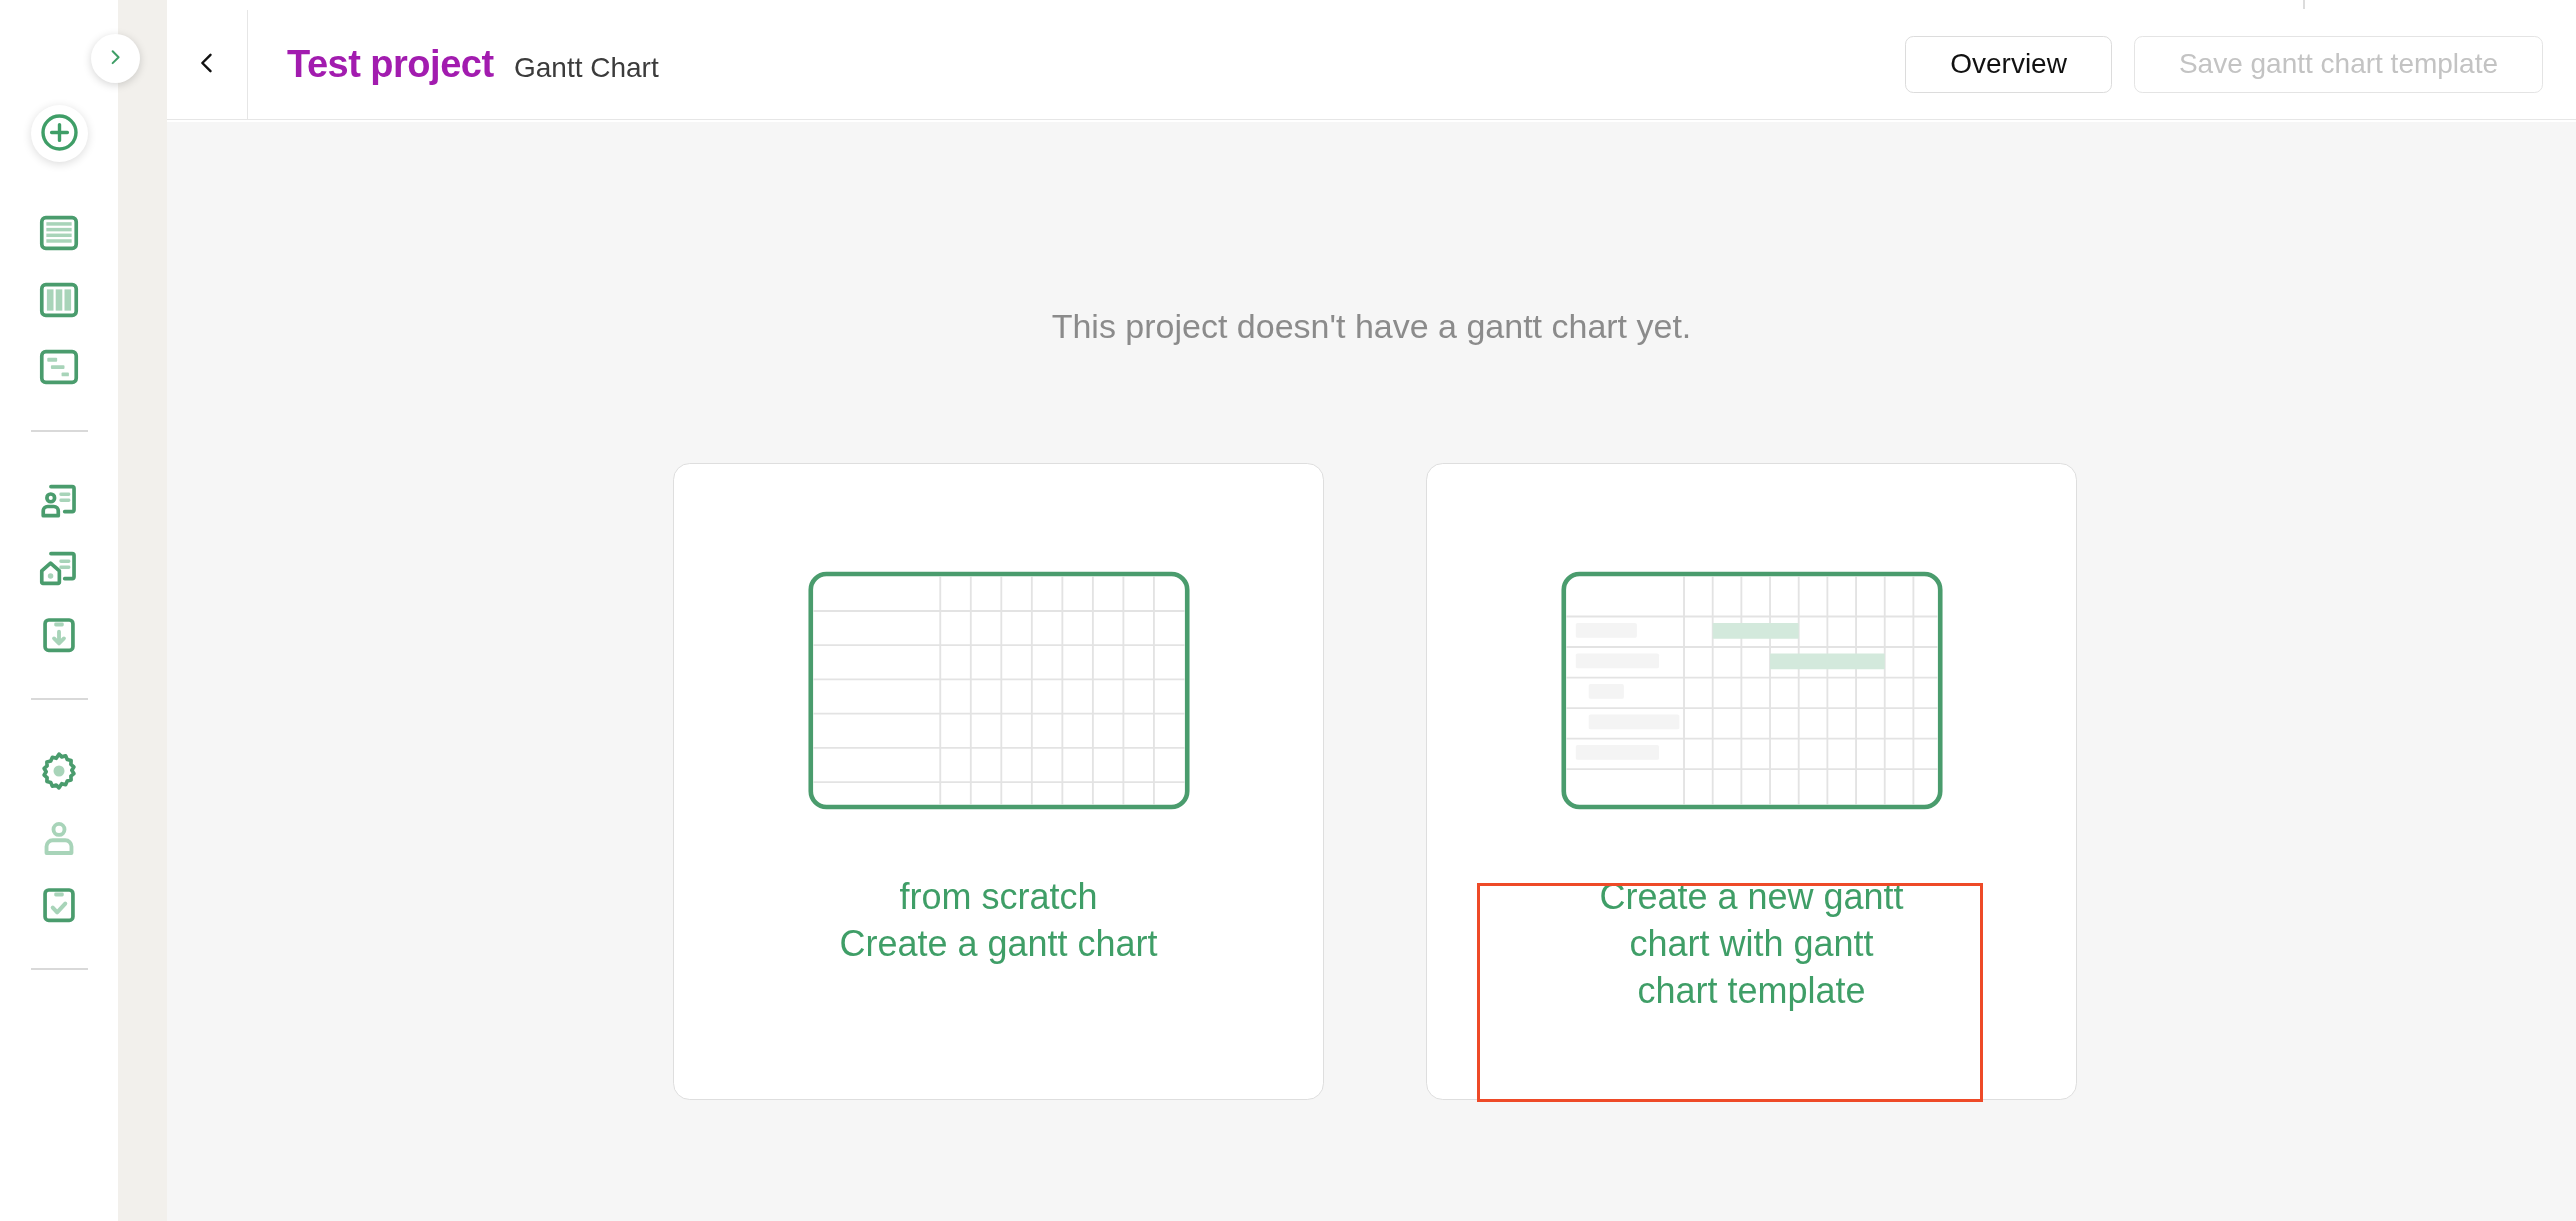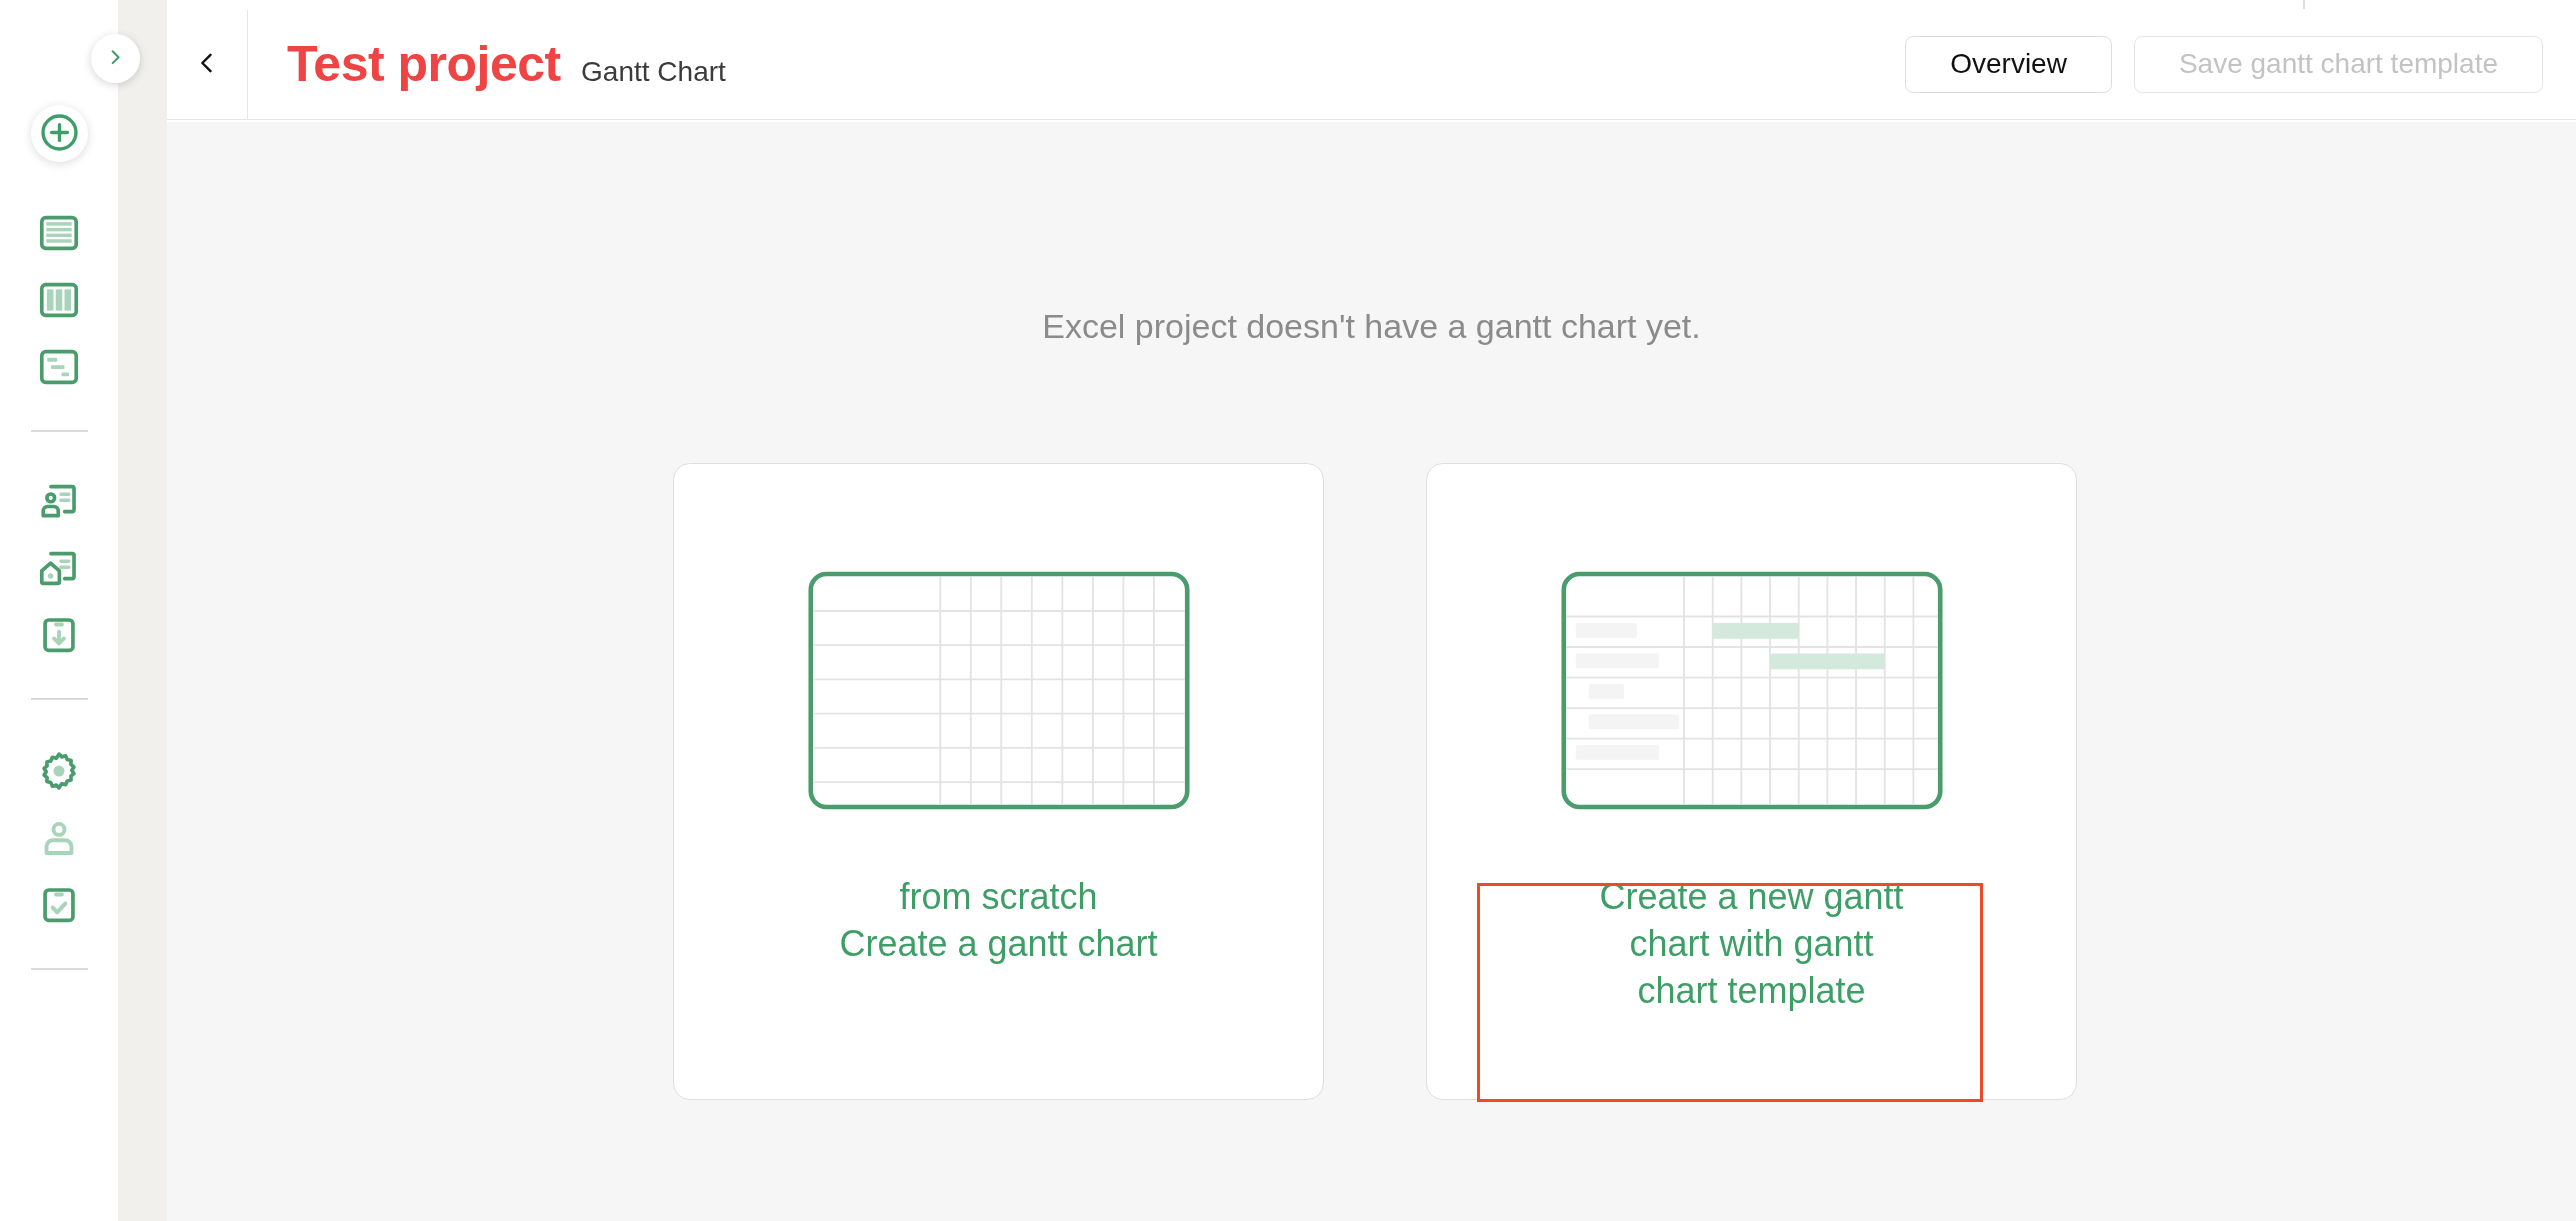--- a/index.html
+++ b/index.html
@@ -112,23 +112,23 @@
     cursor: pointer;
   }
 
   .title-wrap {
     display: flex;
     align-items: baseline;
     margin-left: 39px;
     gap: 20.4px;
   }
   .proj-title {
-    font-size: 50px;
+    font-size: 38px;
     font-weight: bold;
-    color: #ef4444;
+    color: #a21caf;
     letter-spacing: -0.5px;
   }
   .view-name {
     font-size: 28px;
     font-weight: 400;
     color: #3b3b3b;
   }
 
   .header-actions {
     margin-left: auto;
@@ -388,21 +388,21 @@
     </div>
 
     <div class="header-actions">
       <div class="hbtn">Overview</div>
       <div class="hbtn disabled">Save gantt chart template</div>
     </div>
   </div>
 
   <div class="content">
 
-    <div class="empty-msg">Excel project doesn't have a gantt chart yet.</div>
+    <div class="empty-msg">This project doesn't have a gantt chart yet.</div>
 
     <div class="cards">
 
       <div class="card">
         <div class="card-illu">
           <svg width="382" height="239" viewBox="0 0 413 258">
             <g stroke="#e3e3e3" stroke-width="2">
               <line x1="6" y1="43" x2="407" y2="43"></line>
               <line x1="6" y1="80" x2="407" y2="80"></line>
               <line x1="6" y1="117" x2="407" y2="117"></line>

